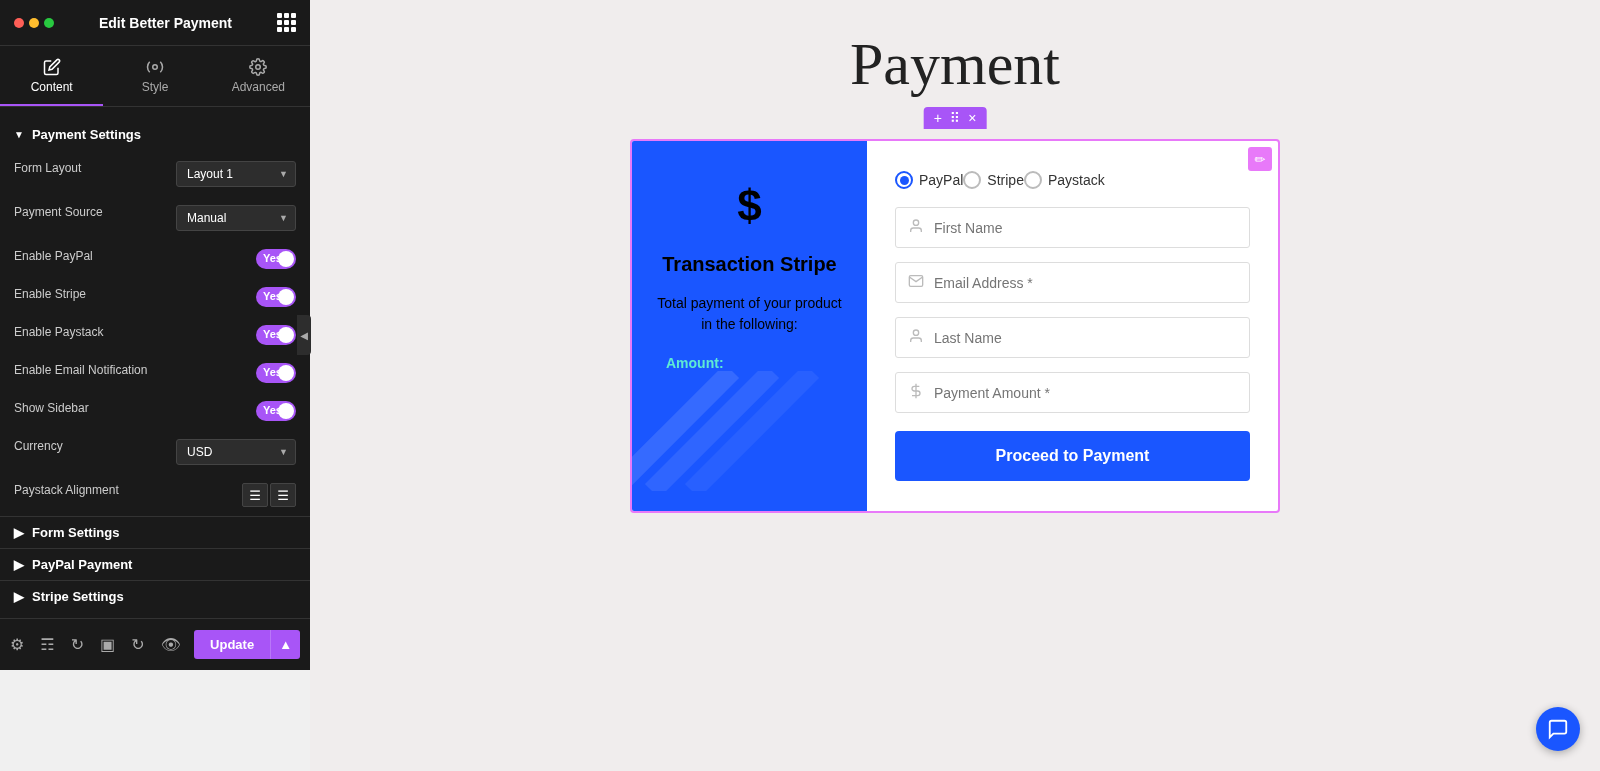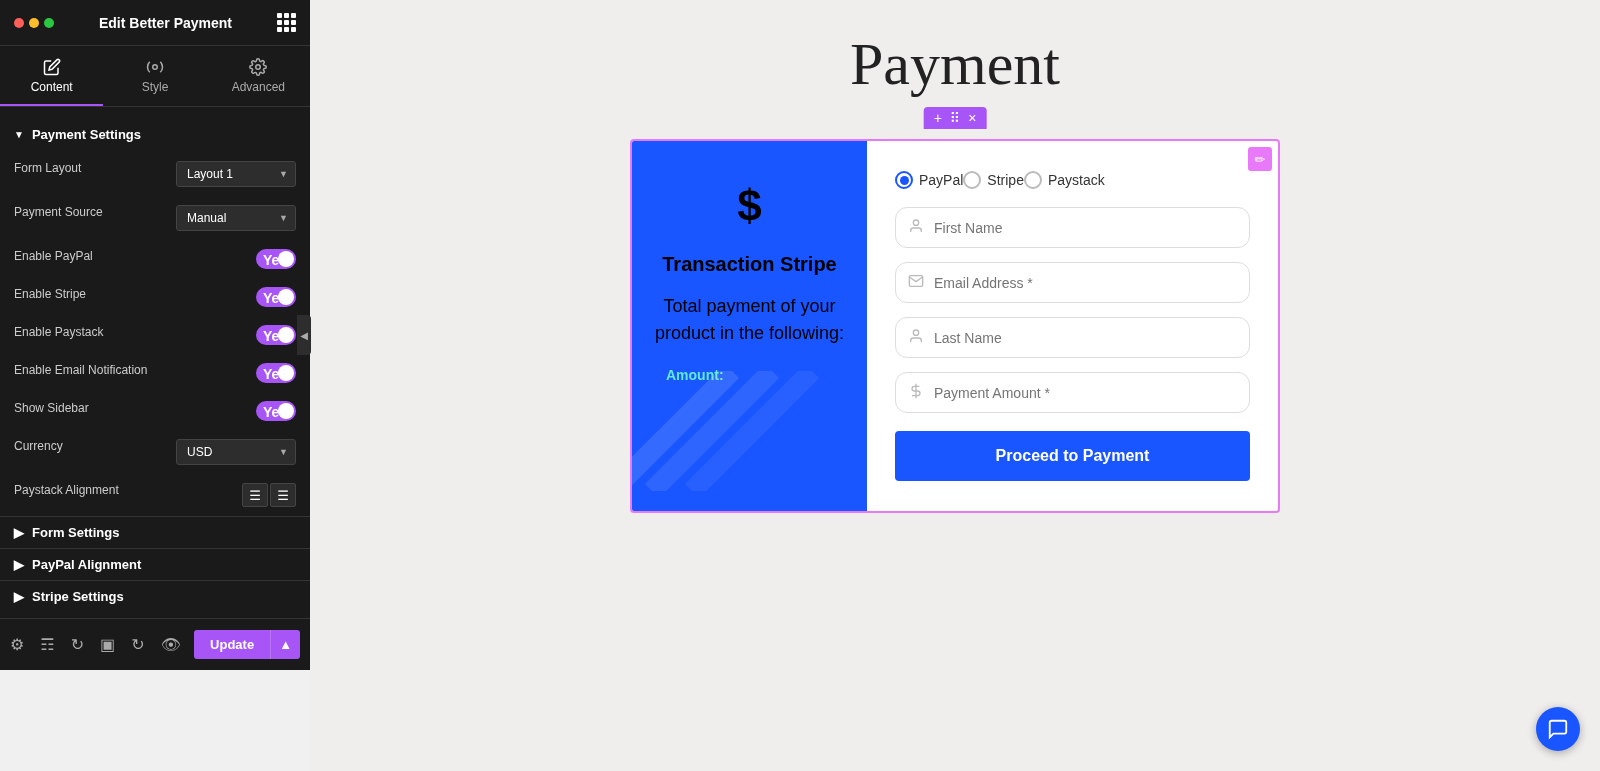--- a/index.html
+++ b/index.html
@@ -180,21 +180,21 @@
       border-radius: 50%;
       top: 2px;
       right: 2px;
       transition: 0.2s;
     }
 
     .toggle-label {
       position: absolute;
       left: 7px;
       top: 3px;
-      font-size: 14px;
+      font-size: 11px;
       color: #fff;
       pointer-events: none;
       font-weight: bold;
     }
 
     
     .align-buttons {
       display: flex;
       gap: 2px;
     }
@@ -388,21 +388,21 @@
     .transaction-title {
       font-size: 20px;
       font-weight: bold;
       text-align: center;
       color: #000;
       margin-bottom: 16px;
       line-height: 1.3;
     }
 
     .transaction-desc {
-      font-size: 18px;
+      font-size: 14px;
       text-align: center;
       color: #000;
       line-height: 1.5;
       margin-bottom: 20px;
     }
 
     .amount-label {
       font-size: 14px;
       font-weight: bold;
       color: #5eead4;
@@ -463,21 +463,21 @@
       width: 9px;
       height: 9px;
       border-radius: 50%;
       background: #1a56ff;
     }
 
     .form-input-row {
       display: flex;
       align-items: center;
       border: 1px solid #ddd;
-      border-radius: 12px;
+      border-radius: 3px;
       padding: 10px 12px;
       gap: 10px;
       background: #fff;
     }
 
     .form-input-row input {
       border: none;
       outline: none;
       flex: 1;
       font-size: 14px;
@@ -661,21 +661,21 @@
       </div>
     </div>
 
     <div class="section-header-collapsed">
       <span class="arrow">▶</span>
       <span>Form Settings</span>
     </div>
 
     <div class="section-header-collapsed">
       <span class="arrow">▶</span>
-      <span>PayPal Alignment</span>
+      <span>PayPal Payment</span>
     </div>
 
     <div class="section-header-collapsed">
       <span class="arrow">▶</span>
       <span>Stripe Settings</span>
     </div>
   </div>
 
   <div class="sidebar-footer">
     <div class="footer-icons">

